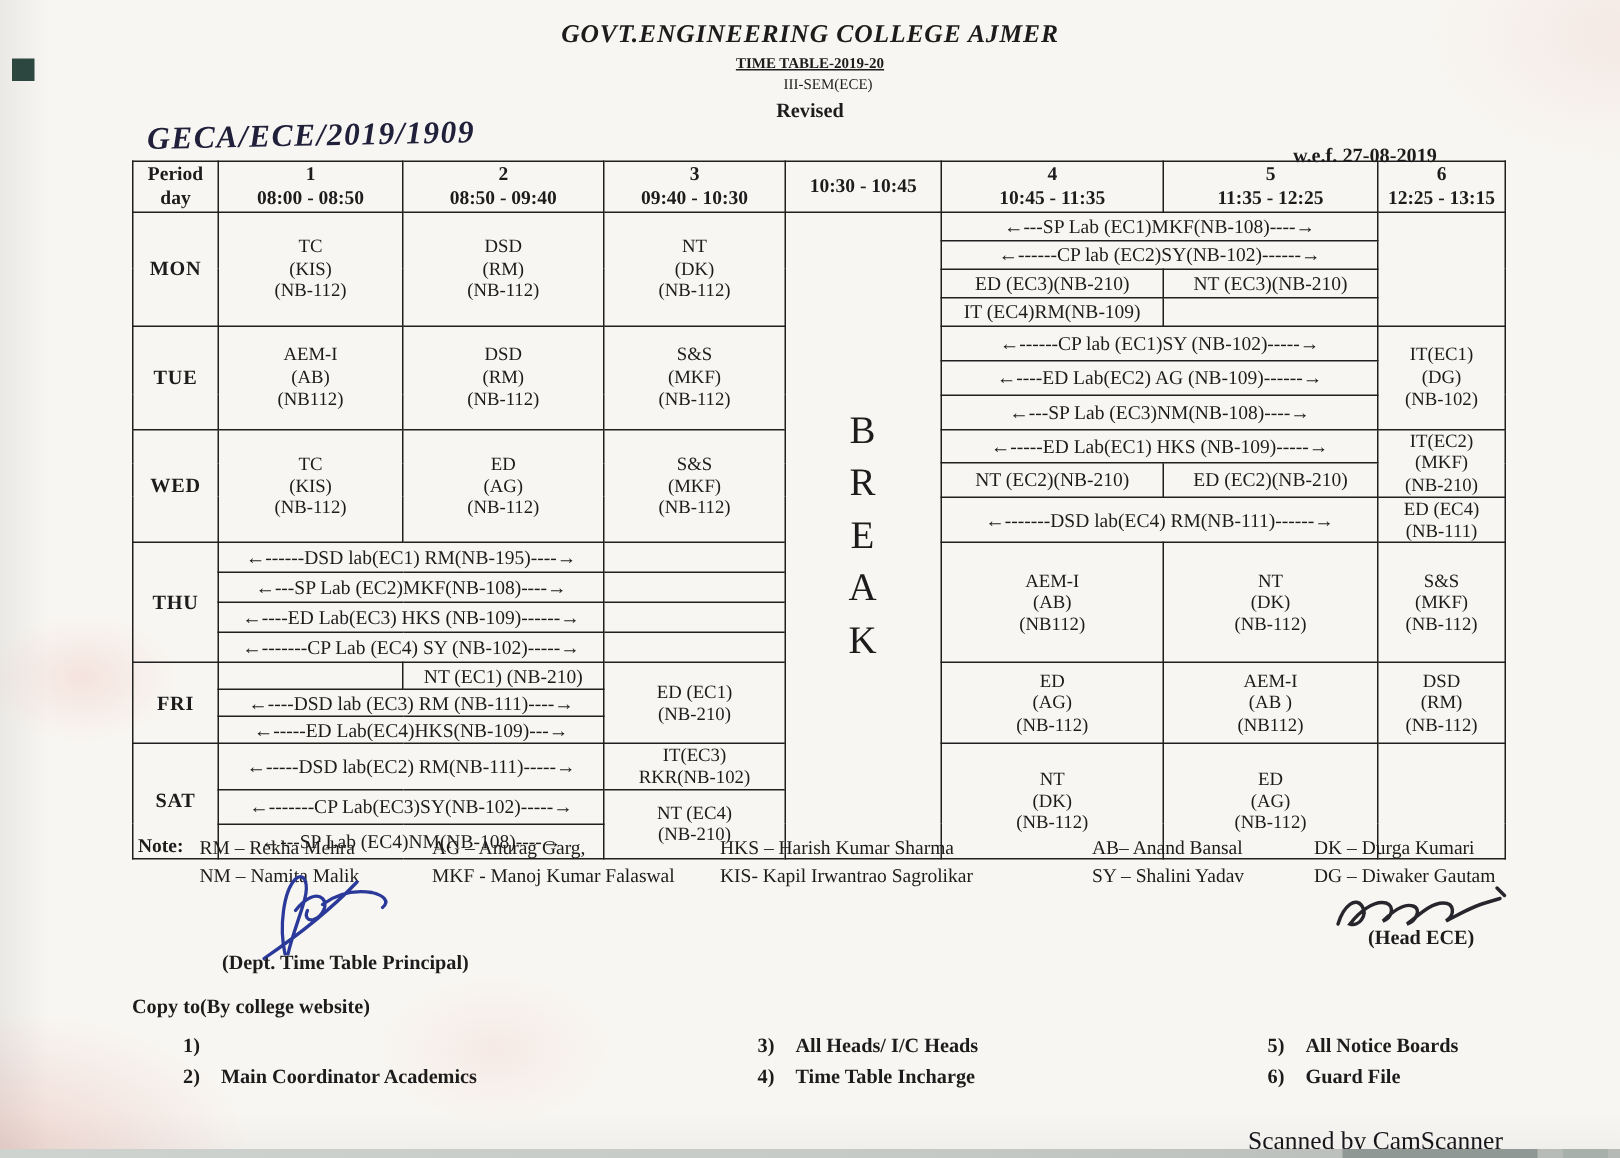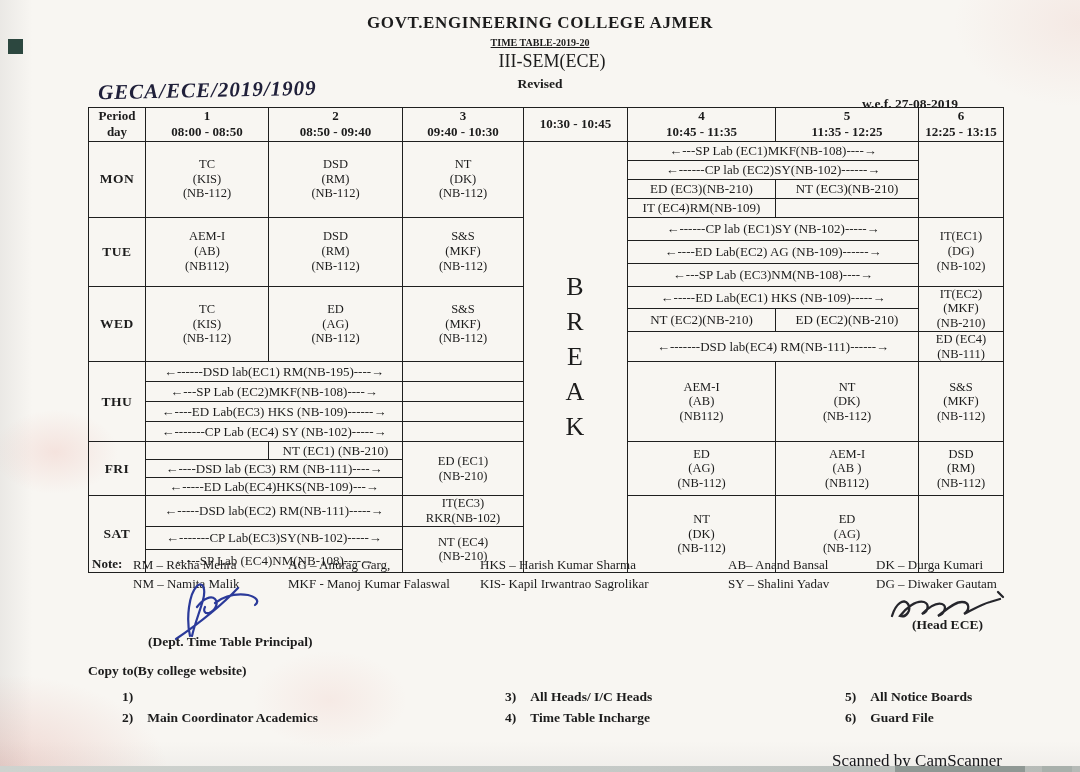--- a/index.html
+++ b/index.html
@@ -9,23 +9,23 @@
     background-color:#f8f6f2;
     background-image:
       radial-gradient(ellipse 240px 140px at 0% 100%, rgba(214,128,118,0.28), transparent 70%),
       radial-gradient(ellipse 90px 60px at 55px 452px, rgba(230,150,140,0.20), transparent 70%),
       radial-gradient(ellipse 110px 70px at 330px 700px, rgba(232,160,150,0.14), transparent 70%),
       radial-gradient(ellipse 180px 120px at 100% 3%, rgba(224,164,154,0.16), transparent 70%),
       linear-gradient(90deg, rgba(150,150,150,0.14), rgba(150,150,150,0) 3%),
       linear-gradient(0deg, rgba(160,160,160,0.10), rgba(160,160,160,0) 4%);
   }
   .hdr{position:absolute;left:0;top:13px;width:100%;text-align:center;}
-  .college{font-size:17px;font-weight:bold;letter-spacing:.6px;}
+  .college{font-size:17px;font-weight:bold;letter-spacing:.6px;font-style:italic;}
   .ttitle{font-size:10px;font-weight:bold;text-decoration:underline;margin-top:4px;}
-  .sem{font-size:18px;margin-top:3px;margin-left:24px;}
+  .sem{font-size:10px;margin-top:3px;margin-left:24px;}
   .revised{font-size:13.5px;font-weight:bold;margin-top:4px;}
   .wef{position:absolute;left:862px;top:96px;font-size:13.5px;font-weight:bold;}
   .refno{position:absolute;left:98px;top:78px;font-size:21px;font-style:italic;
          letter-spacing:1px;color:#20203a;transform:rotate(-1.2deg);font-weight:bold;}
   .corner-square{position:absolute;left:8px;top:39px;width:15px;height:15px;background:#2c473f;}
 
   table.tt{position:absolute;left:88px;top:107px;border-collapse:collapse;table-layout:fixed;width:915px;}
   .tt th,.tt td{
     border:1.5px solid #1f1f1f;padding:0 1px;text-align:center;vertical-align:middle;
     font-size:12.5px;line-height:1.18;white-space:pre-line;overflow:hidden;

